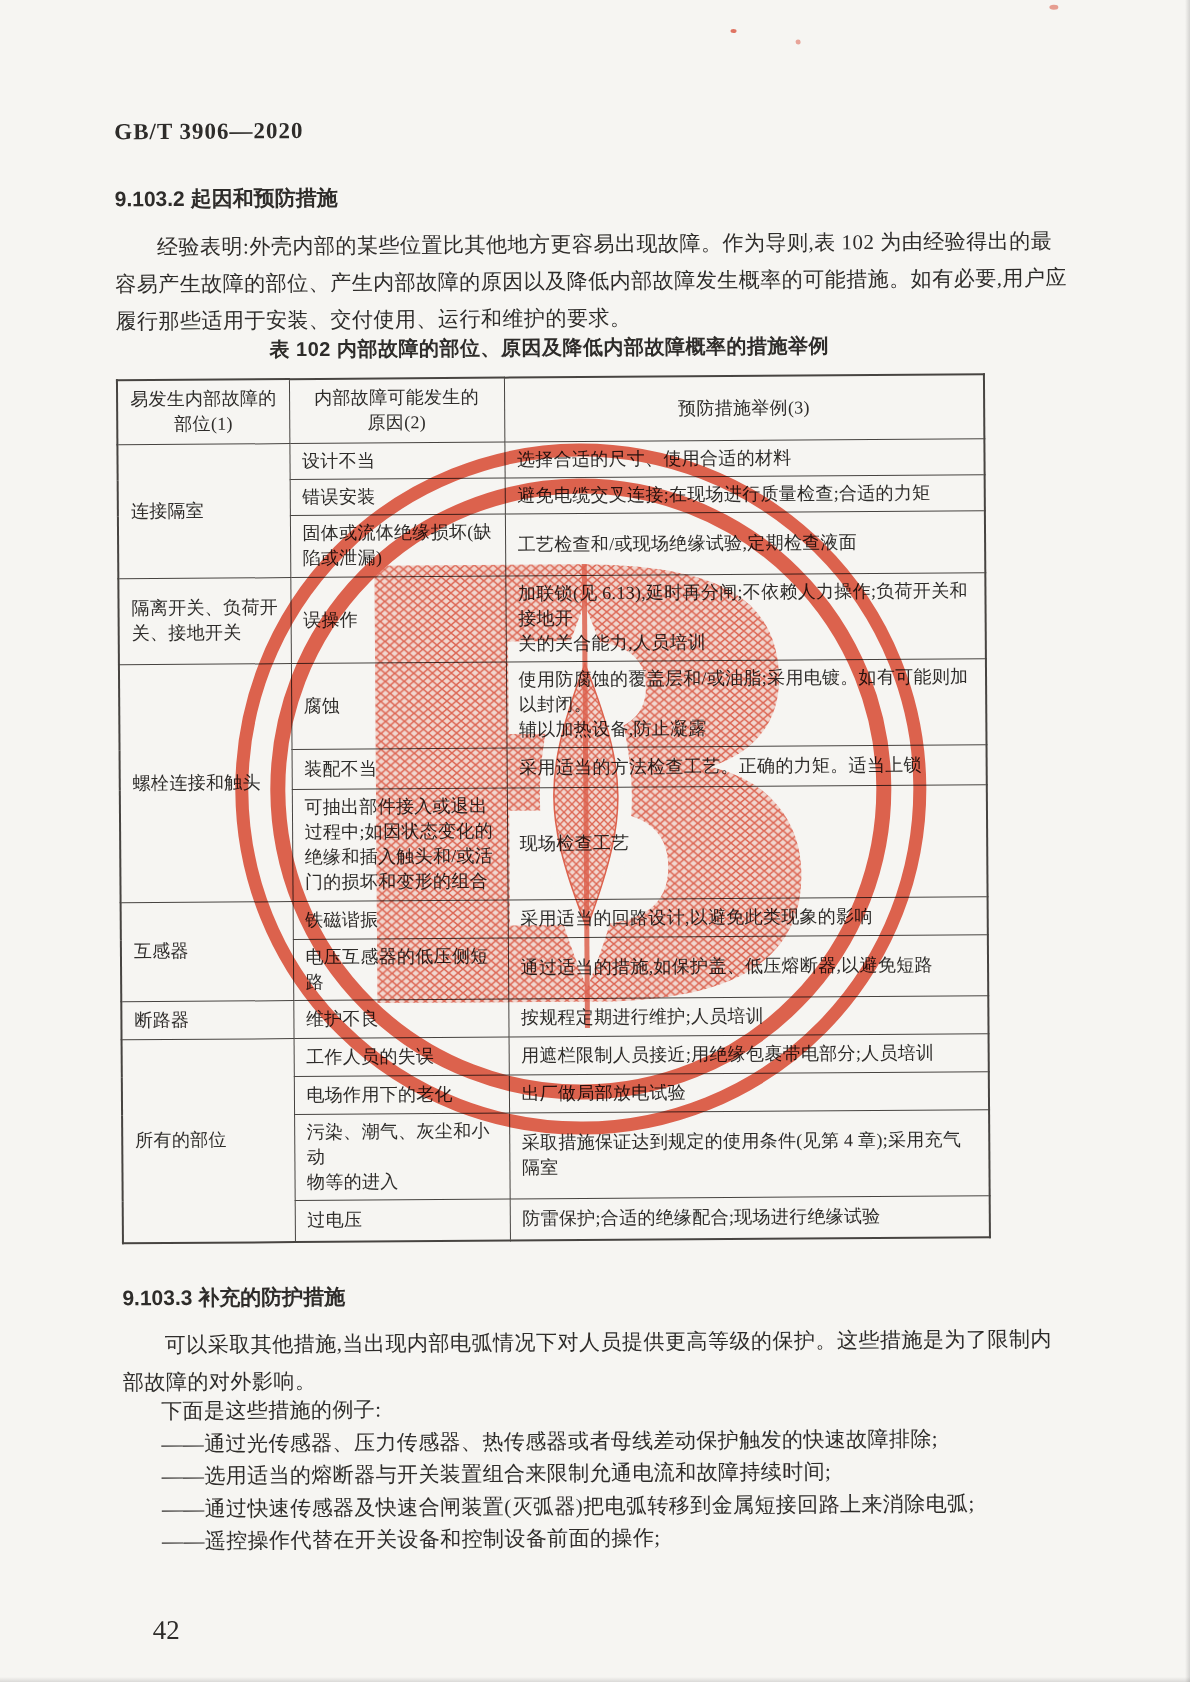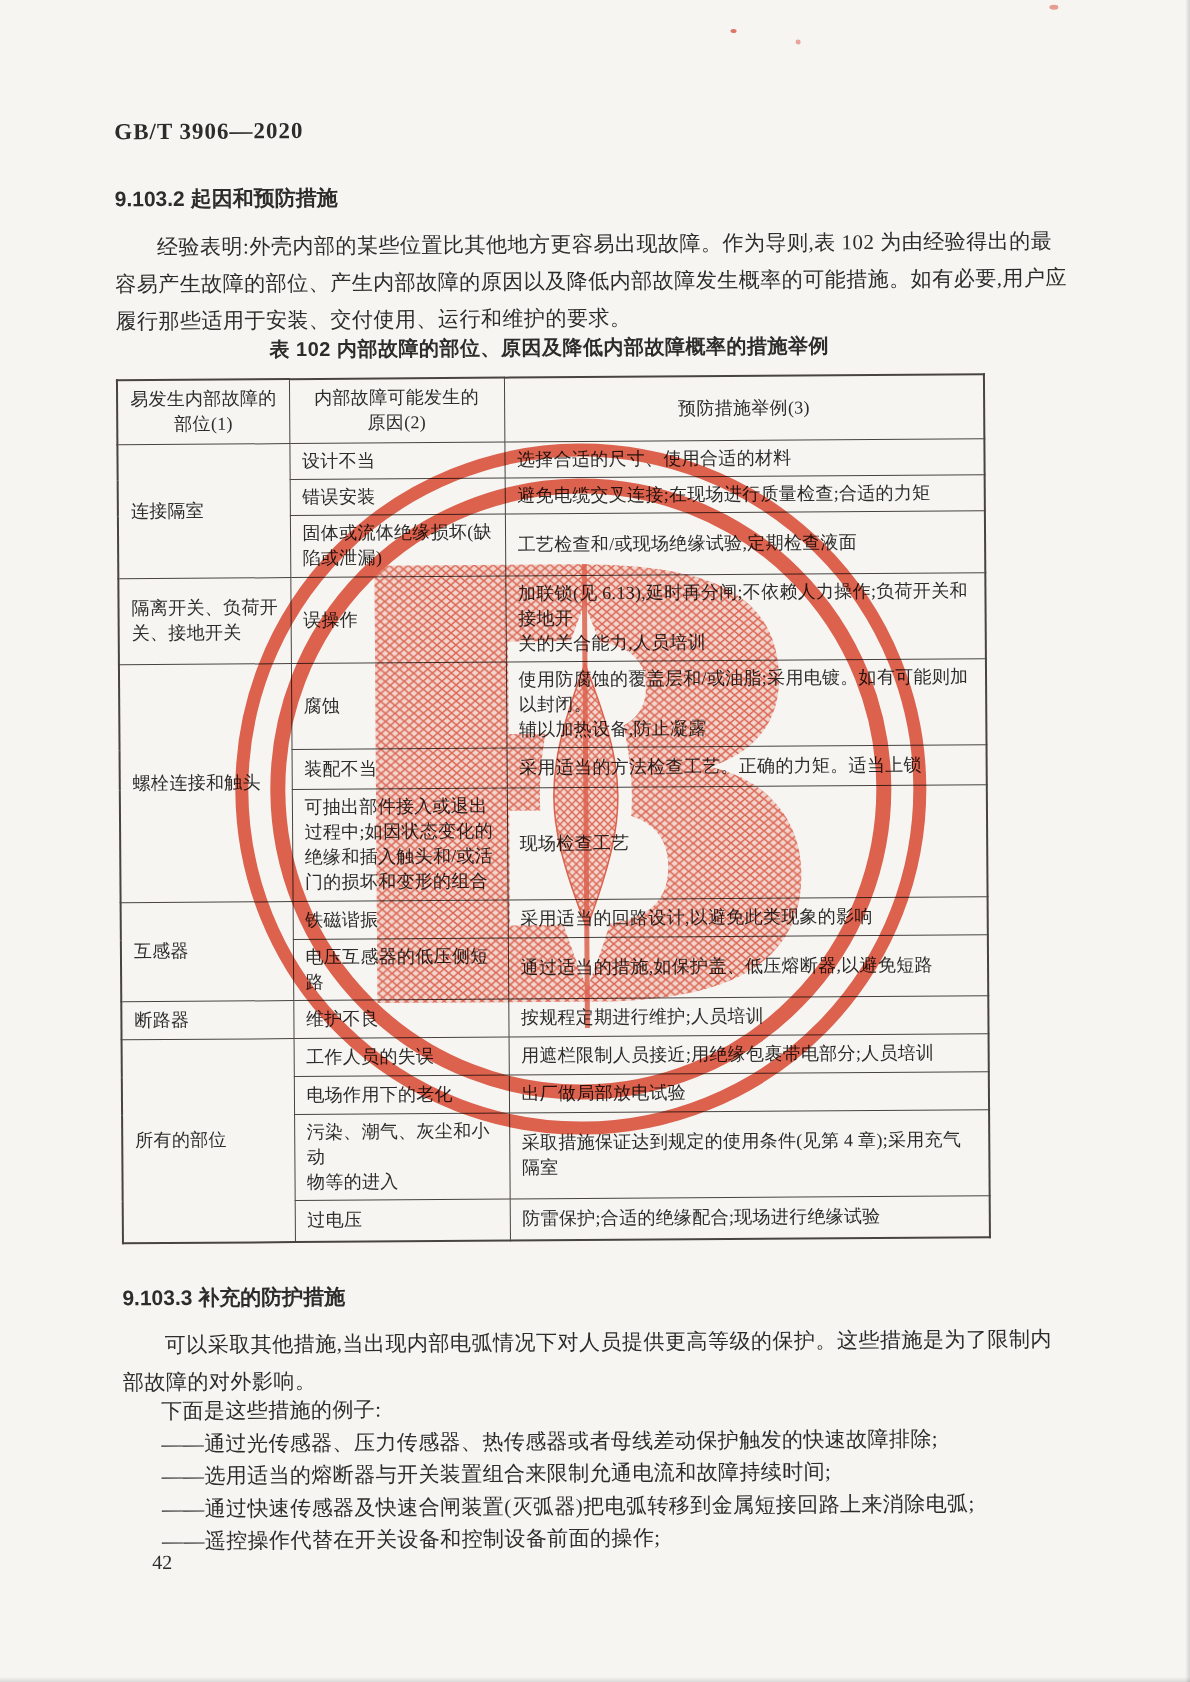--- a/index.html
+++ b/index.html
@@ -58,21 +58,21 @@
   }
   table.fault{border:2px solid #474441;}
   td.hd{text-align:center;font-size:18px;}
   td.part{text-align:left;}
   .list-block{
     position:absolute;left:118px;top:1392px;width:960px;
     font-size:21px;line-height:32.6px;letter-spacing:.4px;
   }
   .list-block>div{padding-left:38px;}
   .page-num{
-    position:absolute;left:146px;top:1548px;font-size:20px;
+    position:absolute;left:146px;top:1612px;font-size:27px;
   }
   .stamp{
     position:absolute;left:227px;top:436px;width:706px;height:706px;
     mix-blend-mode:multiply;opacity:.92;
     pointer-events:none;
   }
   .speck{position:absolute;border-radius:50%;background:#d9543f;opacity:.8;}
   #speck1{left:735px;top:30px;width:6px;height:4px;}
   #speck2{left:800px;top:41px;width:5px;height:5px;opacity:.5;}
   #speck3{left:1054px;top:8px;width:9px;height:5px;opacity:.55;}

